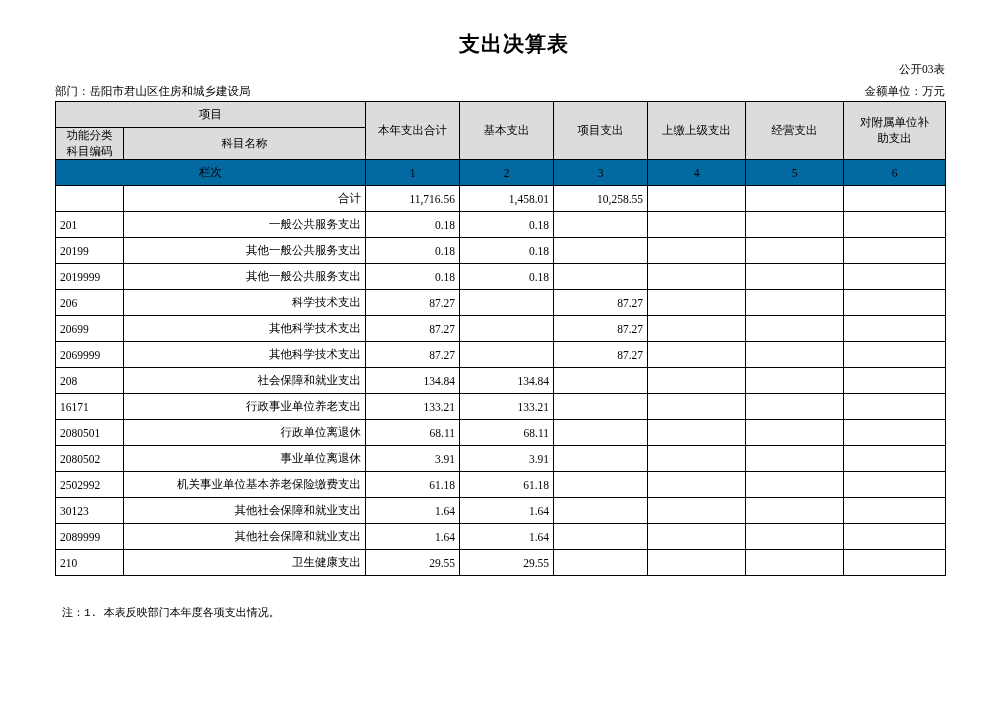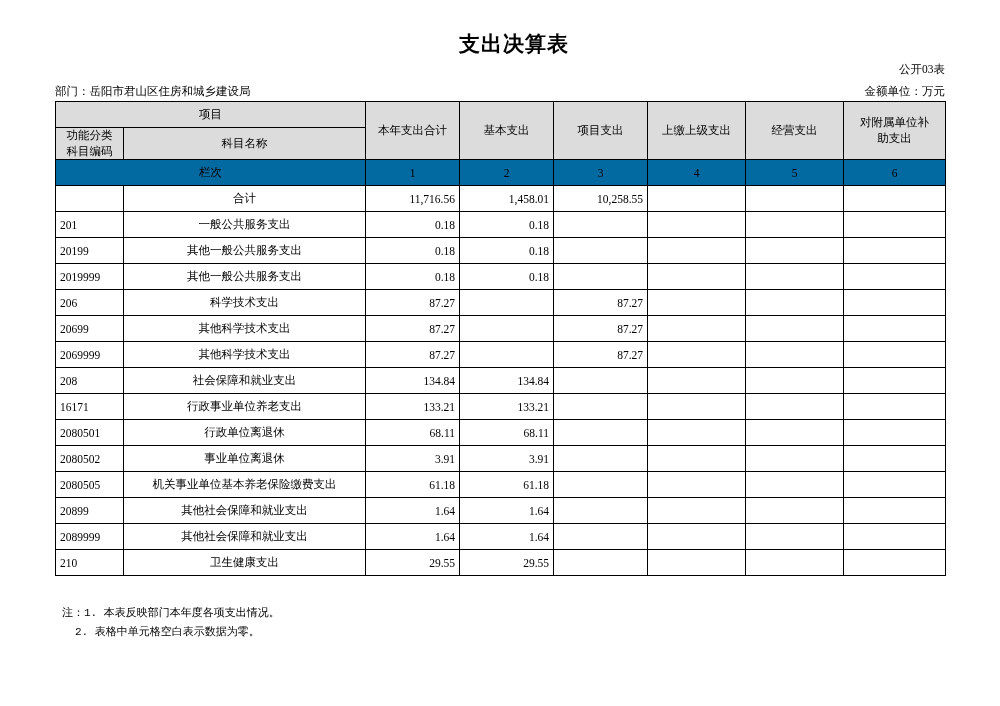--- a/index.html
+++ b/index.html
@@ -80,21 +80,21 @@
   .hdr-top {
     height: 20px;
   }
   .colnum {
     background: #0369a1;
     text-align: center;
     height: 20px;
     font-size: 11px;
   }
   .c-code { text-align: left; }
-  .c-name { text-align: center; padding-left: 8px; margin-top: 24px; }
+  .c-name { text-align: right; padding-left: 8px; margin-top: 24px; }
   .c-num  { text-align: right; padding-right: 10px; }
   .twoline {
     line-height: 1.35;
     white-space: normal;
   }
   .notes {
     position: absolute;
     left: 62px;
     top: 604px;
     font-size: 11px;
@@ -268,31 +268,31 @@
             <td class="c-code">2080502</td>
             <td class="c-name">事业单位离退休</td>
             <td class="c-num">3.91</td>
             <td class="c-num">3.91</td>
             <td class="c-num"></td>
             <td class="c-num"></td>
             <td class="c-num"></td>
             <td class="c-num"></td>
           </tr>
           <tr>
-            <td class="c-code">2080505</td>
+            <td class="c-code">2502992</td>
             <td class="c-name">机关事业单位基本养老保险缴费支出</td>
             <td class="c-num">61.18</td>
             <td class="c-num">61.18</td>
             <td class="c-num"></td>
             <td class="c-num"></td>
             <td class="c-num"></td>
             <td class="c-num"></td>
           </tr>
           <tr>
-            <td class="c-code">20899</td>
+            <td class="c-code">30123</td>
             <td class="c-name">其他社会保障和就业支出</td>
             <td class="c-num">1.64</td>
             <td class="c-num">1.64</td>
             <td class="c-num"></td>
             <td class="c-num"></td>
             <td class="c-num"></td>
             <td class="c-num"></td>
           </tr>
           <tr>
             <td class="c-code">2089999</td>
@@ -313,16 +313,15 @@
             <td class="c-num"></td>
             <td class="c-num"></td>
             <td class="c-num"></td>
           </tr>
         </tbody>
     </table>
   </div>
 
   <div class="notes">
     <div>注：1. 本表反映部门本年度各项支出情况。</div>
-    <div>2. 表格中单元格空白表示数据为零。</div>
   </div>
 
 </div>
 
 </body></html>

